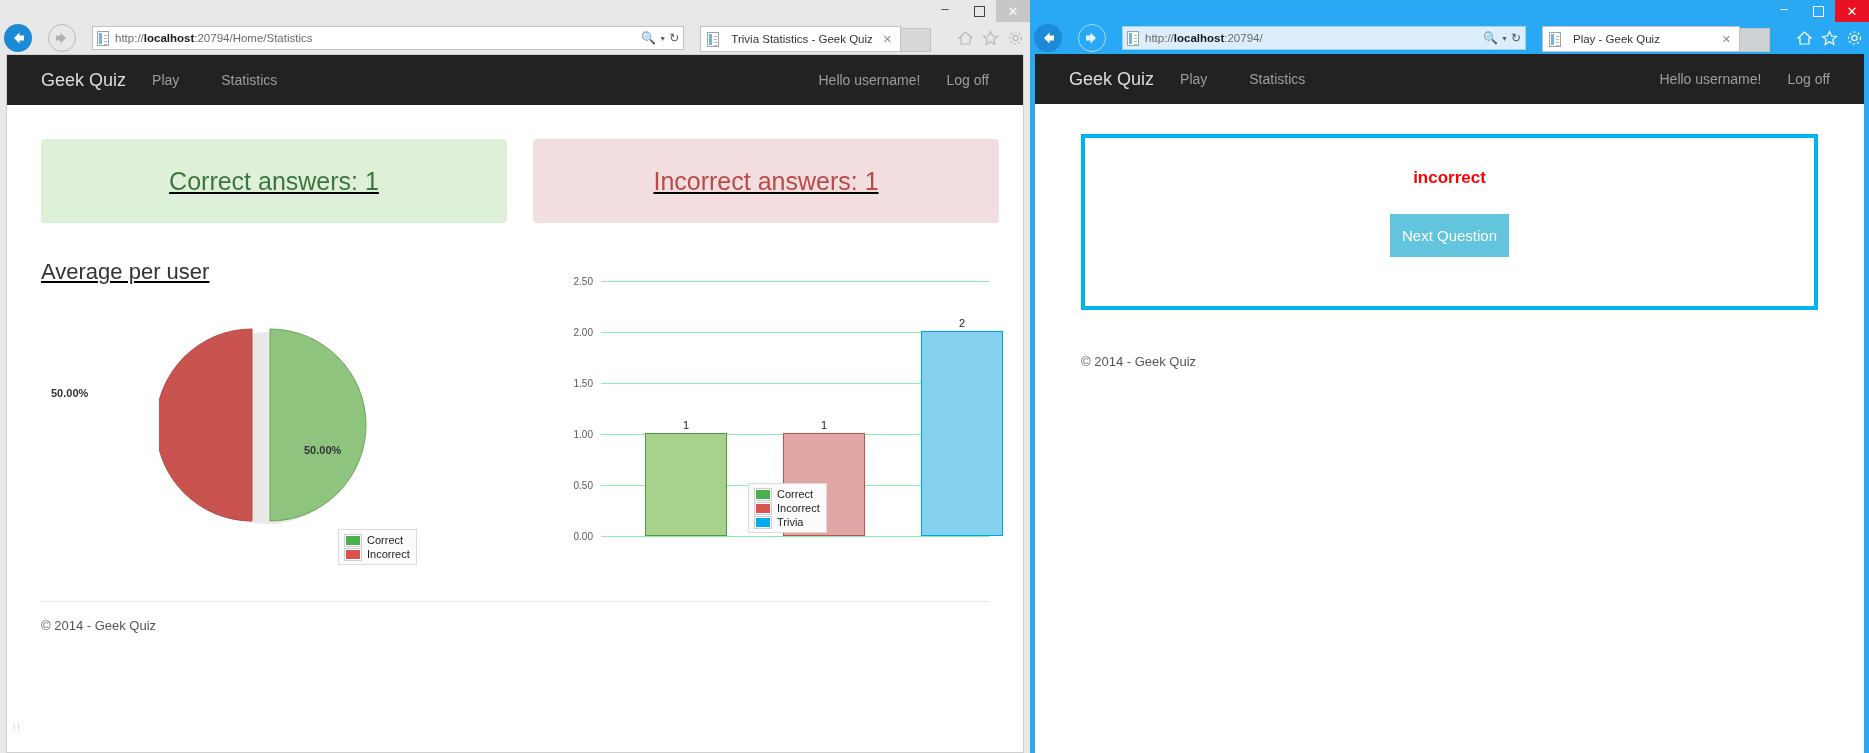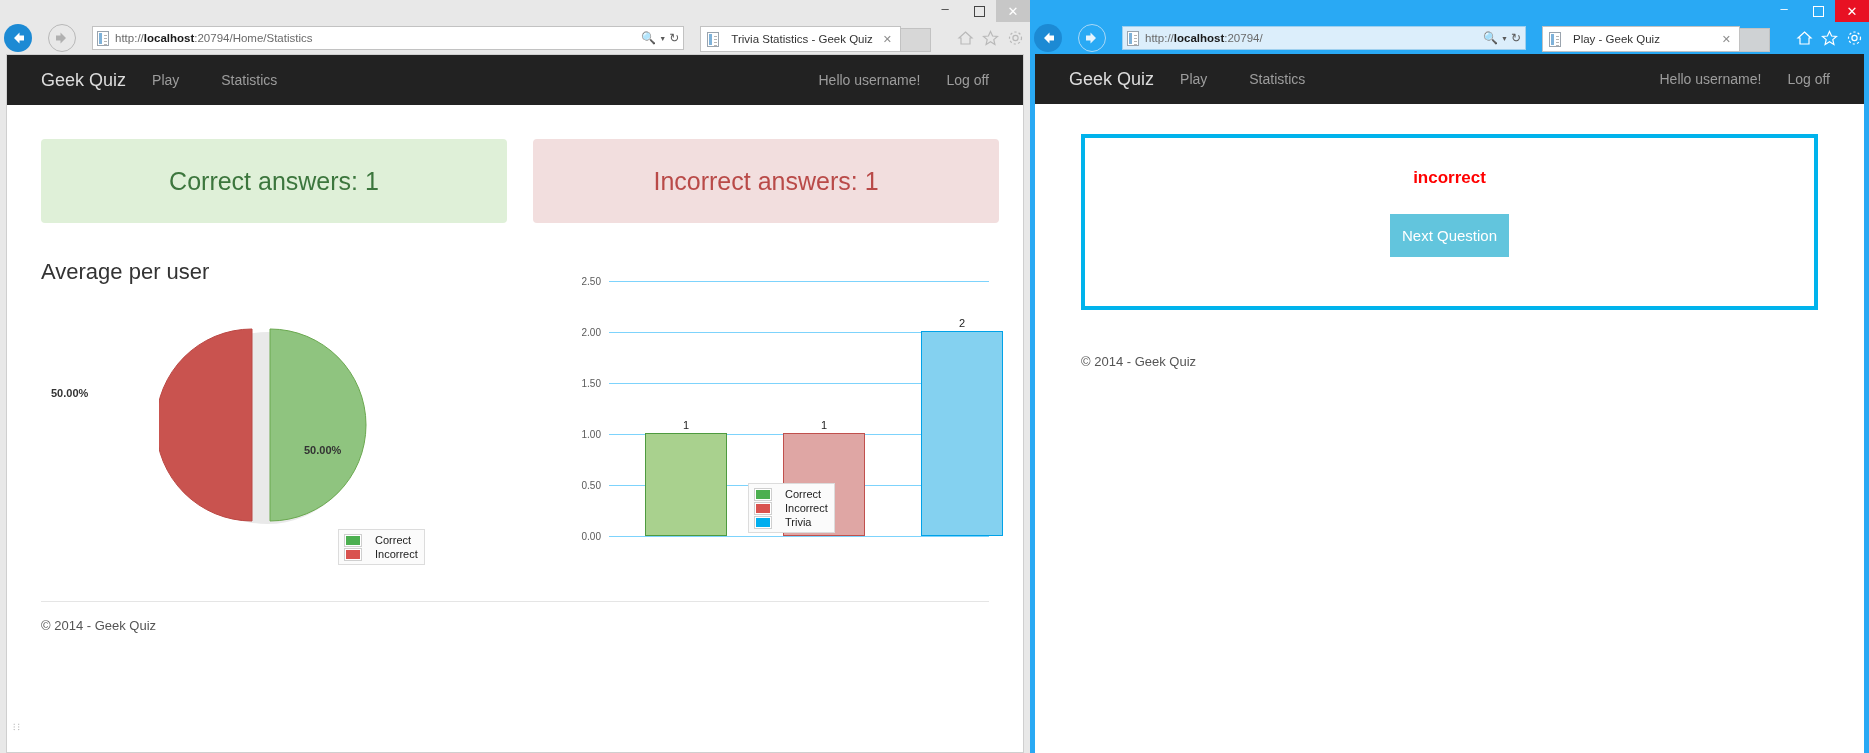--- a/index.html
+++ b/index.html
@@ -170,21 +170,21 @@
     margin-right: 26px;
     white-space: nowrap;
     text-align: center;
   }
   .navlinks { display: flex; gap: 42px; }
   .navlink { color: #9d9d9d; font-size: 14px; white-space: nowrap; }
   .navright { margin-left: auto; display: flex; gap: 26px; padding-right: 34px; }
   .navright .navlink { color: #9d9d9d; }
 
   
-  .stats-body { padding: 34px 24px 0 34px; position: relative; }
+  .stats-body { padding: 34px 24px 0 34px; position: relative; text-decoration: underline; }
   .panels { display: flex; gap: 26px; }
   .panel {
     flex: 1 1 0;
     height: 84px;
     border-radius: 4px;
     display: flex; align-items: center; justify-content: center;
     font-size: 25px;
   }
   .panel-correct { background: #dff0d8; color: #3c763d; }
   .panel-incorrect { background: #f2dede; color: #b94a48; }
@@ -214,37 +214,37 @@
 
   .legend {
     position: absolute;
     background: #fbfbfb;
     border: 1px solid #dcdcdc;
     padding: 4px 6px;
     display: flex;
     flex-direction: column;
     gap: 2px;
   }
-  .legend-row { display: flex; align-items: center; gap: 14px; }
+  .legend-row { display: flex; align-items: center; gap: 6px; }
   .swatch { width: 16px; height: 11px; border: 1px solid #ffffff; outline: 1px solid #cfcfcf; }
   .legend-label { font-size: 11px; color: #222; white-space: nowrap; }
   .legend-pie { left: 297px; top: 230px; }
 
   
   .bar-wrap { position: relative; height: 330px; margin-top: -14px; }
   .bar-plot {
     position: absolute;
     left: 60px; top: 0;
     right: 10px; bottom: 0;
   }
   .gridline {
     position: absolute;
-    left: 16px; right: 0;
+    left: 8px; right: 0;
     height: 1px;
-    background: #7dd3fc;
+    background: #86efac;
   }
   .ytick {
     position: absolute;
     right: 100%;
     margin-right: 8px;
     transform: translateY(-50%);
     font-size: 10px;
     color: #5a5a5a;
     white-space: nowrap;
   }

